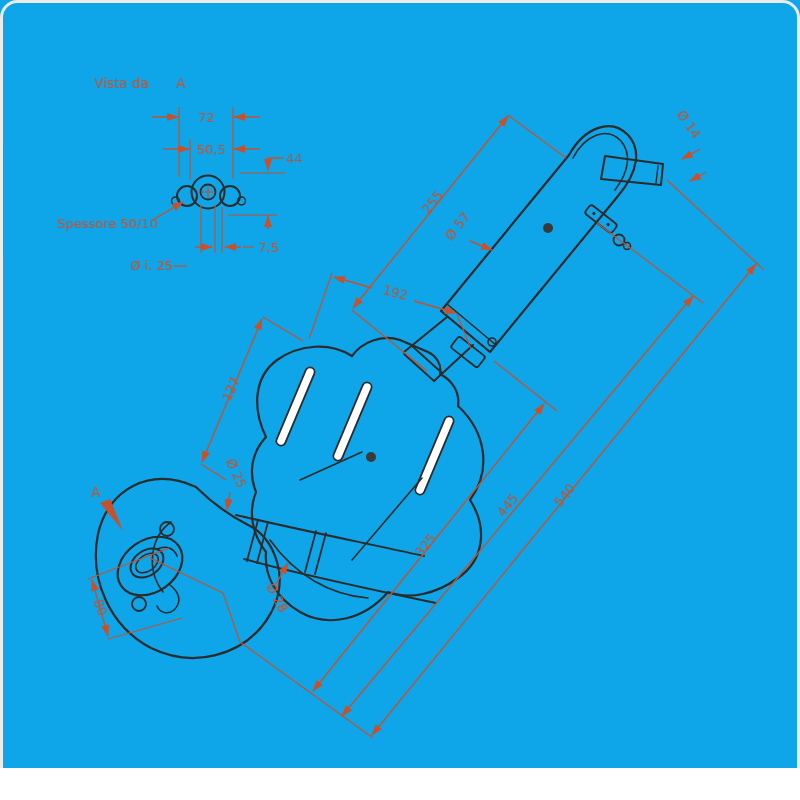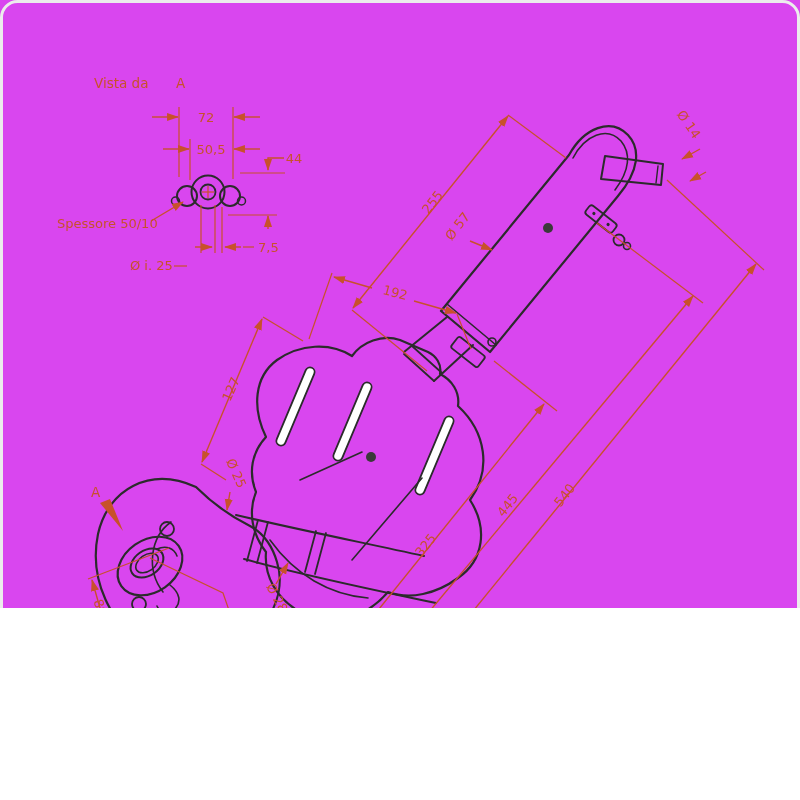--- a/index.html
+++ b/index.html
@@ -1,16 +1,16 @@
 <!DOCTYPE html>
 <html><head>
 <meta charset="utf-8">
 <style>
   html,body{margin:0;padding:0;background:#ffffff;}
-  .page{position:relative;width:800px;height:608px;background:#d946ef;overflow:hidden;}
+  .page{position:relative;width:800px;height:768px;background:#0ea5e9;overflow:hidden;}
   svg{display:block;}
   .dimtext{font-family:"DejaVu Sans", "Liberation Sans", sans-serif;font-size:13px;fill:#c8512b;}
   .caption{font-family:"DejaVu Sans", "Liberation Sans", sans-serif;font-size:13.5px;fill:#c8512b;}
   .dim{stroke:#c8512b;stroke-width:1.4;fill:none;}
   .ext{stroke:#c8512b;stroke-width:1.2;fill:none;}
   .blk{stroke:#2b2b2b;fill:none;stroke-linecap:round;stroke-linejoin:round;}
 </style>
 </head>
 <body>
 

